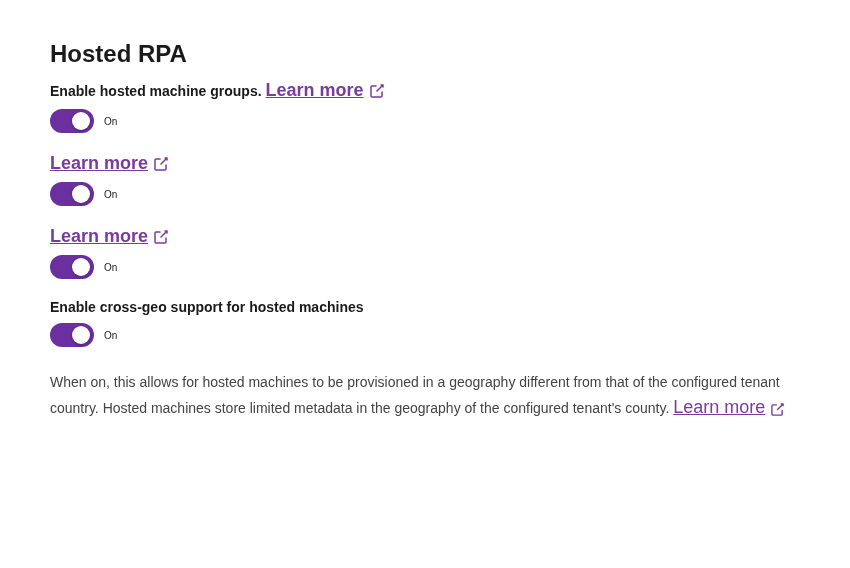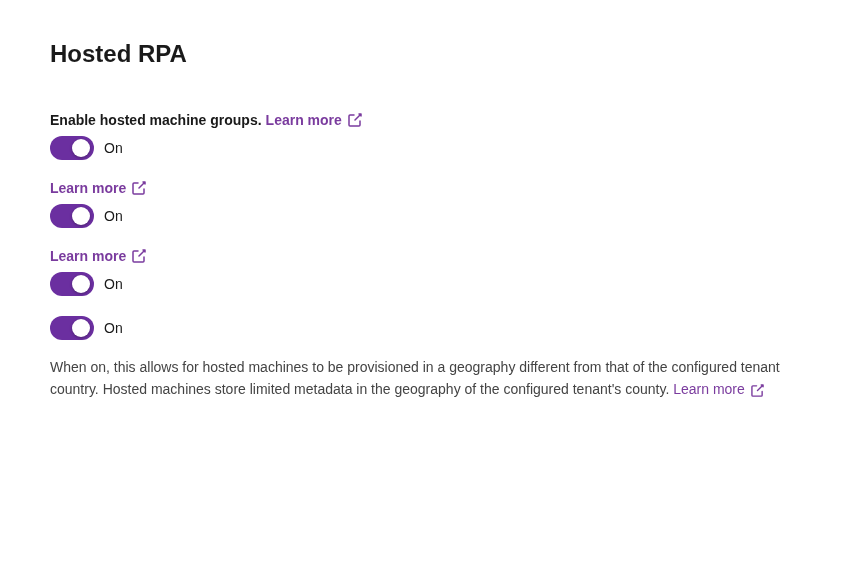--- a/index.html
+++ b/index.html
@@ -15,21 +15,21 @@
       color: #1a1a1a;
       width: 850px;
       min-height: 568px;
       padding: 40px 50px;
     }
 
     .page-title {
       font-size: 24px;
       font-weight: 700;
       color: #1a1a1a;
-      margin-bottom: 44px;
+      margin-bottom: 12px;
     }
 
     .setting-block {
       margin-bottom: 20px;
     }
 
     .setting-label-row {
       display: flex;
       align-items: center;
       gap: 4px;
@@ -38,22 +38,23 @@
     }
 
     .setting-label-text {
       font-size: 14px;
       font-weight: 600;
       color: #1a1a1a;
     }
 
     .learn-more-link {
       color: #7a3b9e;
+      text-decoration: underline;
       cursor: pointer;
-      font-size: 14px;
+      font-size: 18px;
       font-weight: 600;
     }
 
     .external-link-icon {
       display: inline-flex;
       align-items: center;
       margin-left: 2px;
       color: #7a3b9e;
     }
 
@@ -87,29 +88,29 @@
       left: 22px;
       width: 18px;
       height: 18px;
       border-radius: 50%;
       background: #ffffff;
       transition: left 0.2s;
       box-shadow: 0 1px 3px rgba(0,0,0,0.3);
     }
 
     .toggle-label {
-      font-size: 14px;
+      font-size: 10px;
       color: #1a1a1a;
     }
 
     .description-text {
       font-size: 14px;
       color: #444;
       line-height: 1.6;
-      margin-top: 16px;
+      margin-top: 24px;
       max-width: 760px;
     }
 
     .description-text .learn-more-link {
       font-weight: normal;
     }
   </style>
 </head>
 <body>
 
@@ -167,20 +168,23 @@
     <div class="toggle">
       <div class="toggle-track">
         <div class="toggle-thumb"></div>
       </div>
     </div>
     <span class="toggle-label">On</span>
   </div>
 </div>
 
 <div class="setting-block">
+  <div class="setting-label-row">
+    <span class="setting-label-text">Enable cross-geo support for hosted machines</span>
+  </div>
   <div class="toggle-row">
     <div class="toggle">
       <div class="toggle-track">
         <div class="toggle-thumb"></div>
       </div>
     </div>
     <span class="toggle-label">On</span>
   </div>
   <p class="description-text">
     <span>When on, this allows for hosted machines to be provisioned in a geography different from that of the configured tenant country. Hosted machines store limited metadata in the geography of the configured tenant's county.</span>

